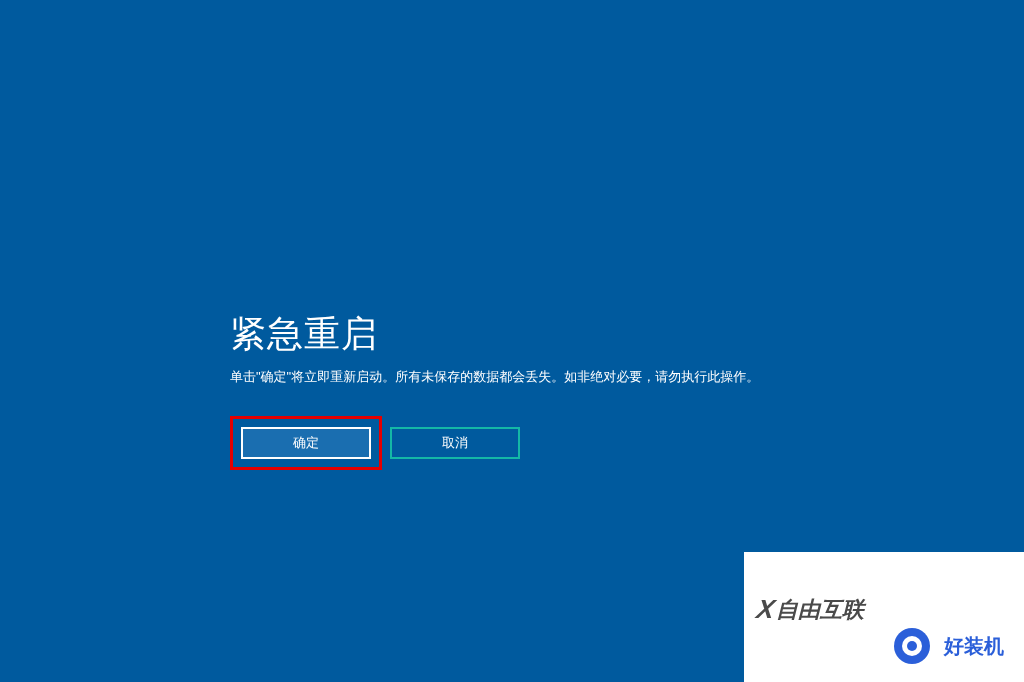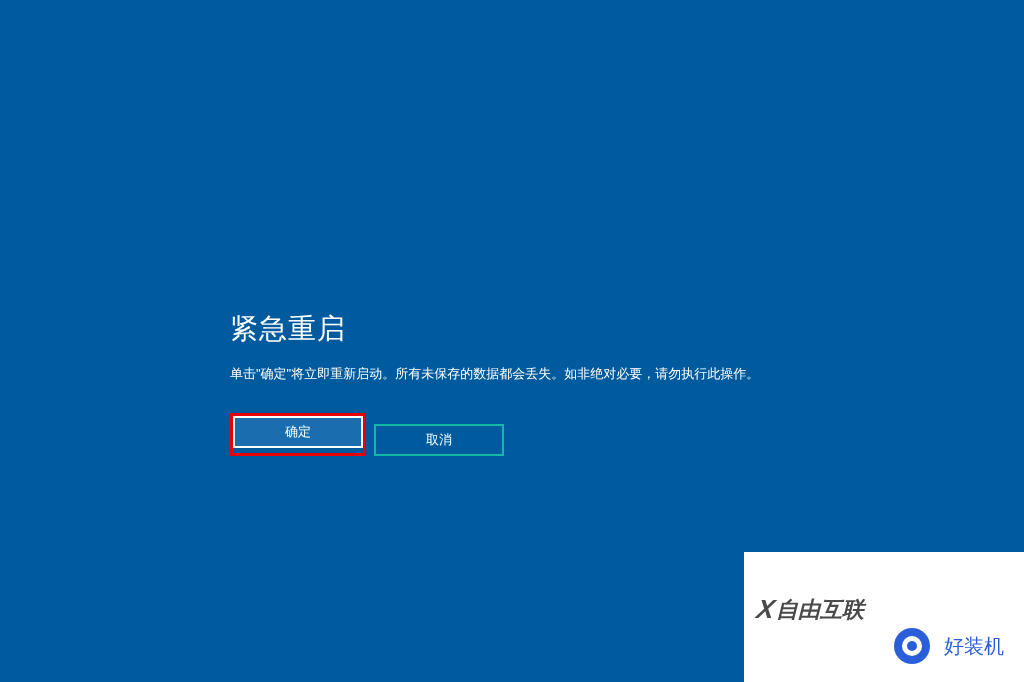--- a/index.html
+++ b/index.html
@@ -16,38 +16,39 @@
       overflow: hidden;
     }
     .dialog-container {
       position: absolute;
       left: 230px;
       top: 310px;
       width: 580px;
     }
     .dialog-title {
       color: #ffffff;
-      font-size: 28px;
+      font-size: 36px;
       font-weight: 300;
-      margin-bottom: 16px;
+      margin-bottom: 8px;
       letter-spacing: 1px;
     }
     .dialog-message {
       color: #ffffff;
       font-size: 13px;
       line-height: 1.6;
       margin-bottom: 28px;
       font-weight: 300;
     }
     .button-row {
       display: flex;
       gap: 8px;
     }
     .highlight-box {
       border: 3px solid #e60000;
+      padding: 8px;
       display: inline-block;
     }
     .btn {
       width: 130px;
       height: 32px;
       border: 2px solid #14b8a6;
       background-color: transparent;
       color: #ffffff;
       font-size: 13px;
       cursor: pointer;
@@ -117,21 +118,21 @@
     }
     .watermark-2-icon-center {
       width: 10px;
       height: 10px;
       background-color: #2b5fd9;
       border-radius: 50%;
     }
     .watermark-2-text {
       color: #2b5fd9;
       font-size: 20px;
-      font-weight: normal;
+      font-weight: bold;
       margin-left: 8px;
     }
   </style>
 </head>
 <body>
 
 <div class="dialog-container">
   <h1 class="dialog-title">紧急重启</h1>
   <p class="dialog-message">单击"确定"将立即重新启动。所有未保存的数据都会丢失。如非绝对必要，请勿执行此操作。</p>
   <div class="button-row">

